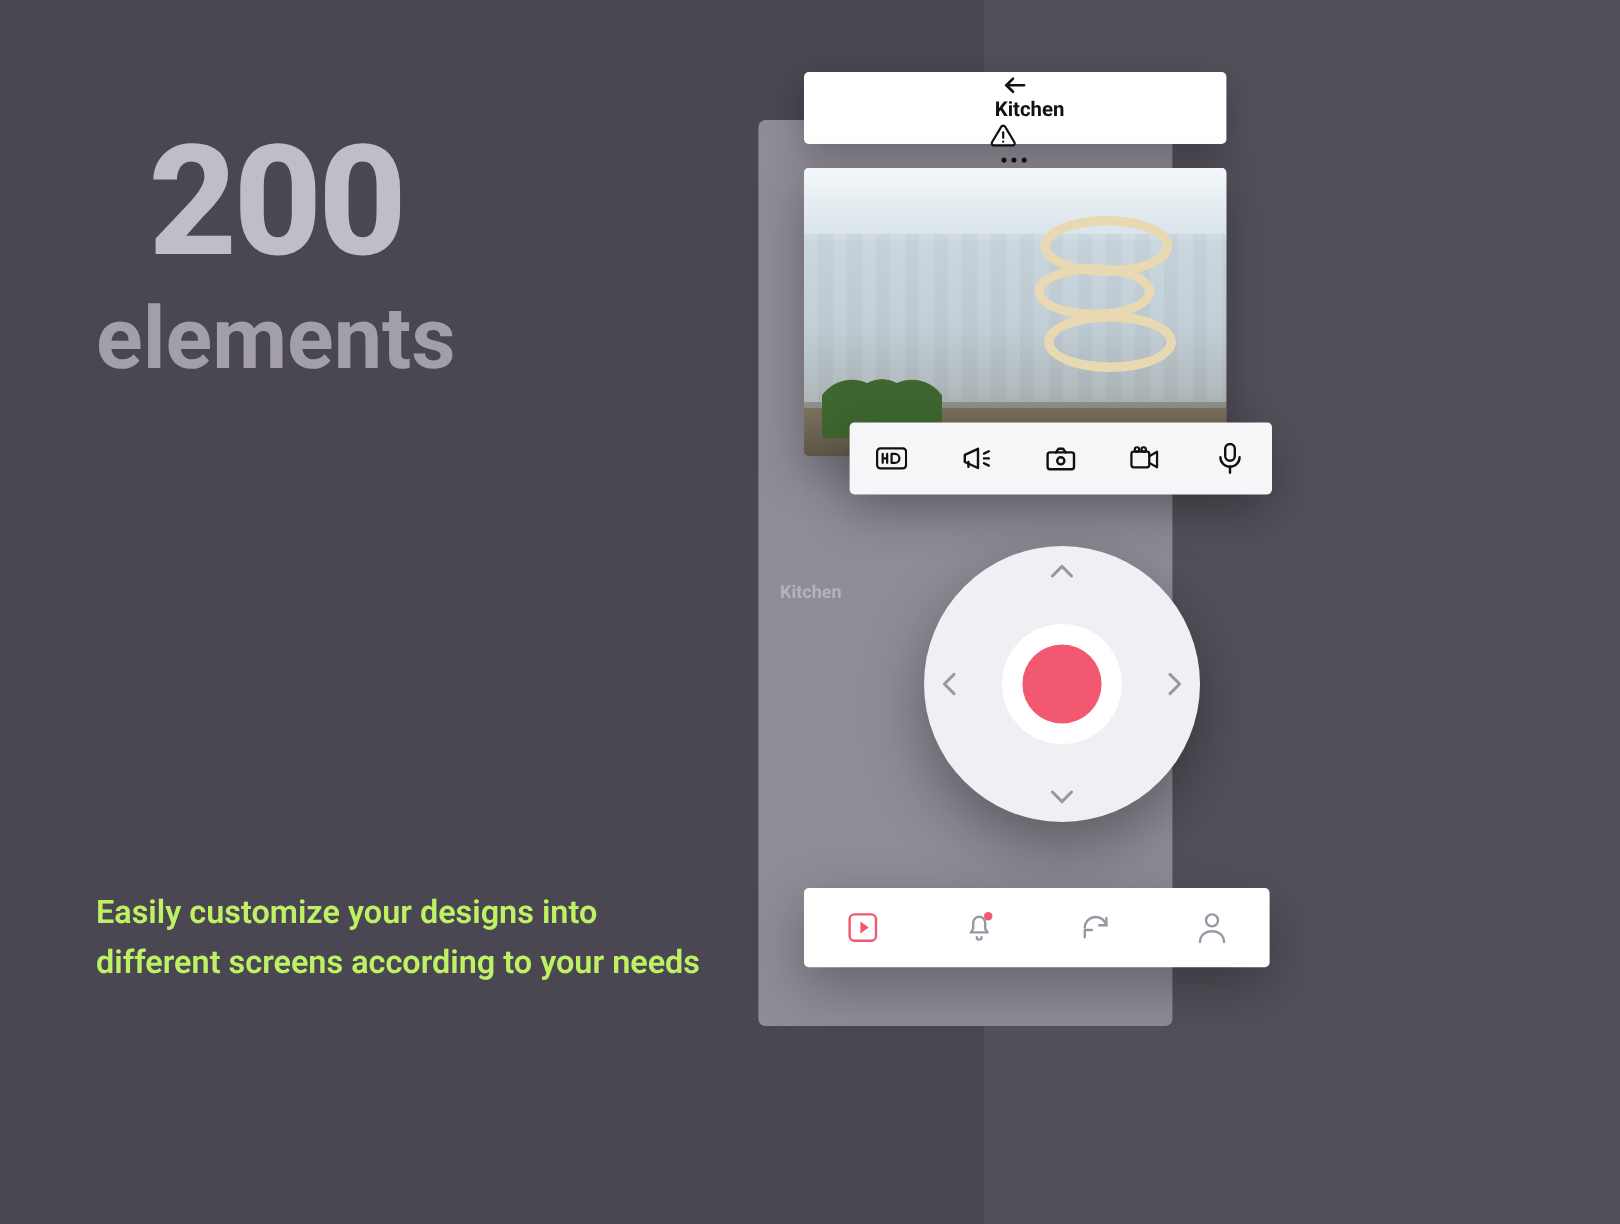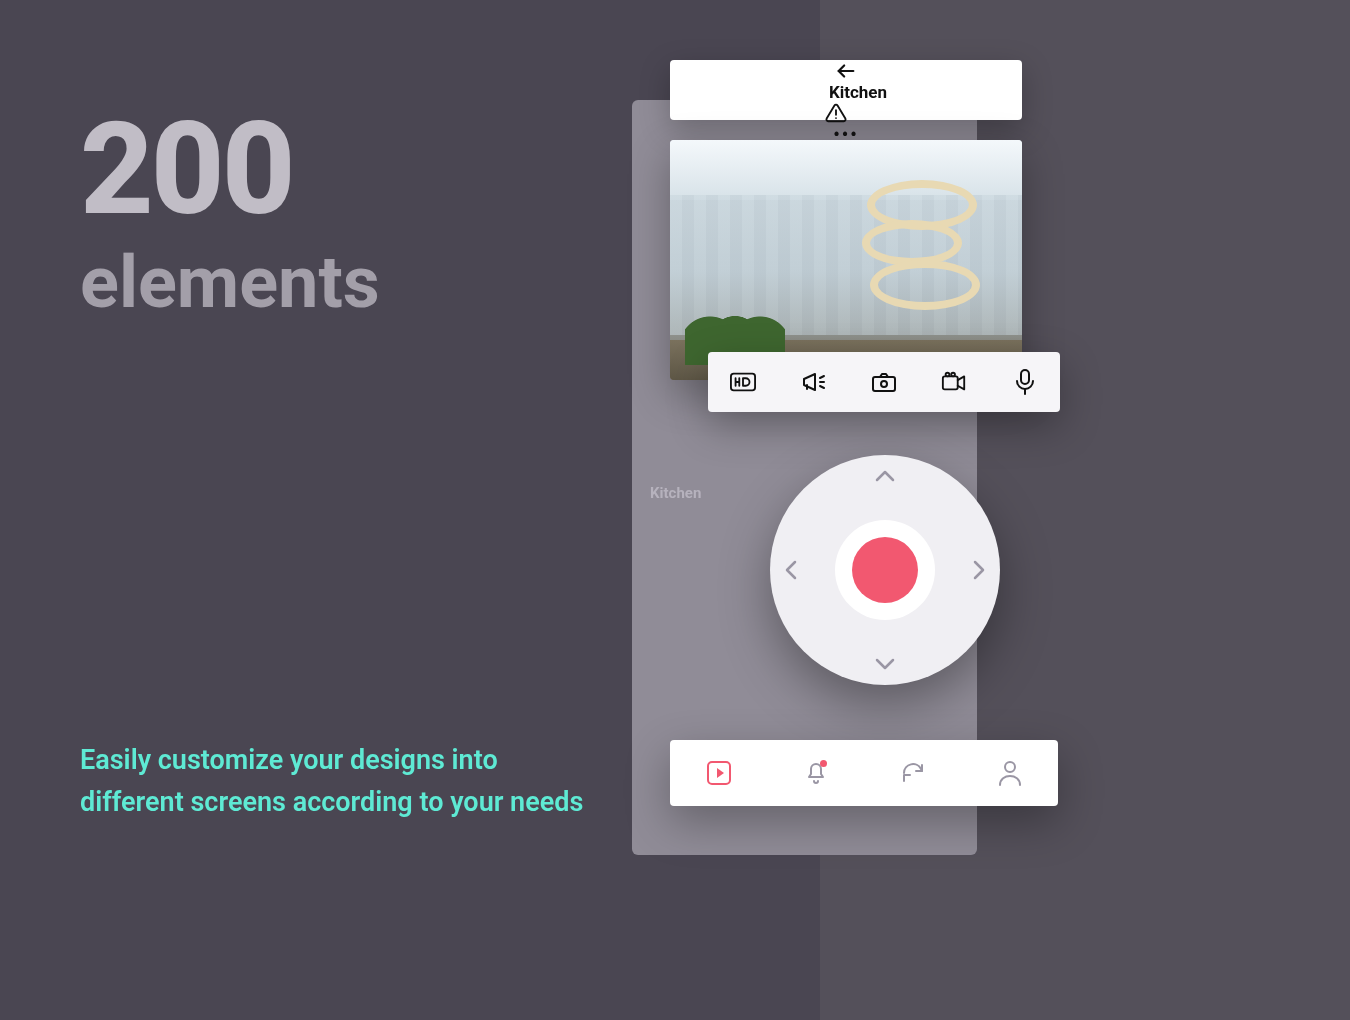--- a/index.html
+++ b/index.html
@@ -25,35 +25,36 @@
     position: absolute;
     left: 80px;
     top: 105px;
   }
   .headline .num {
     font-size: 128px;
     font-weight: 800;
     color: #c1bdc6;
     line-height: 1;
     letter-spacing: -3px;
+    text-align: center;
   }
   .headline .word {
     font-size: 72px;
     font-weight: 700;
     color: #a39fa9;
     line-height: 1.1;
     margin-top: 10px;
   }
   .sub {
     position: absolute;
     left: 80px;
     top: 740px;
     font-size: 27px;
     font-weight: 600;
-    color: #5eead4;
+    color: #bef264;
     line-height: 1.55;
     max-width: 520px;
   }
 
   
   .phone {
     position: absolute;
     left: 632px;
     top: 100px;
     width: 345px;

